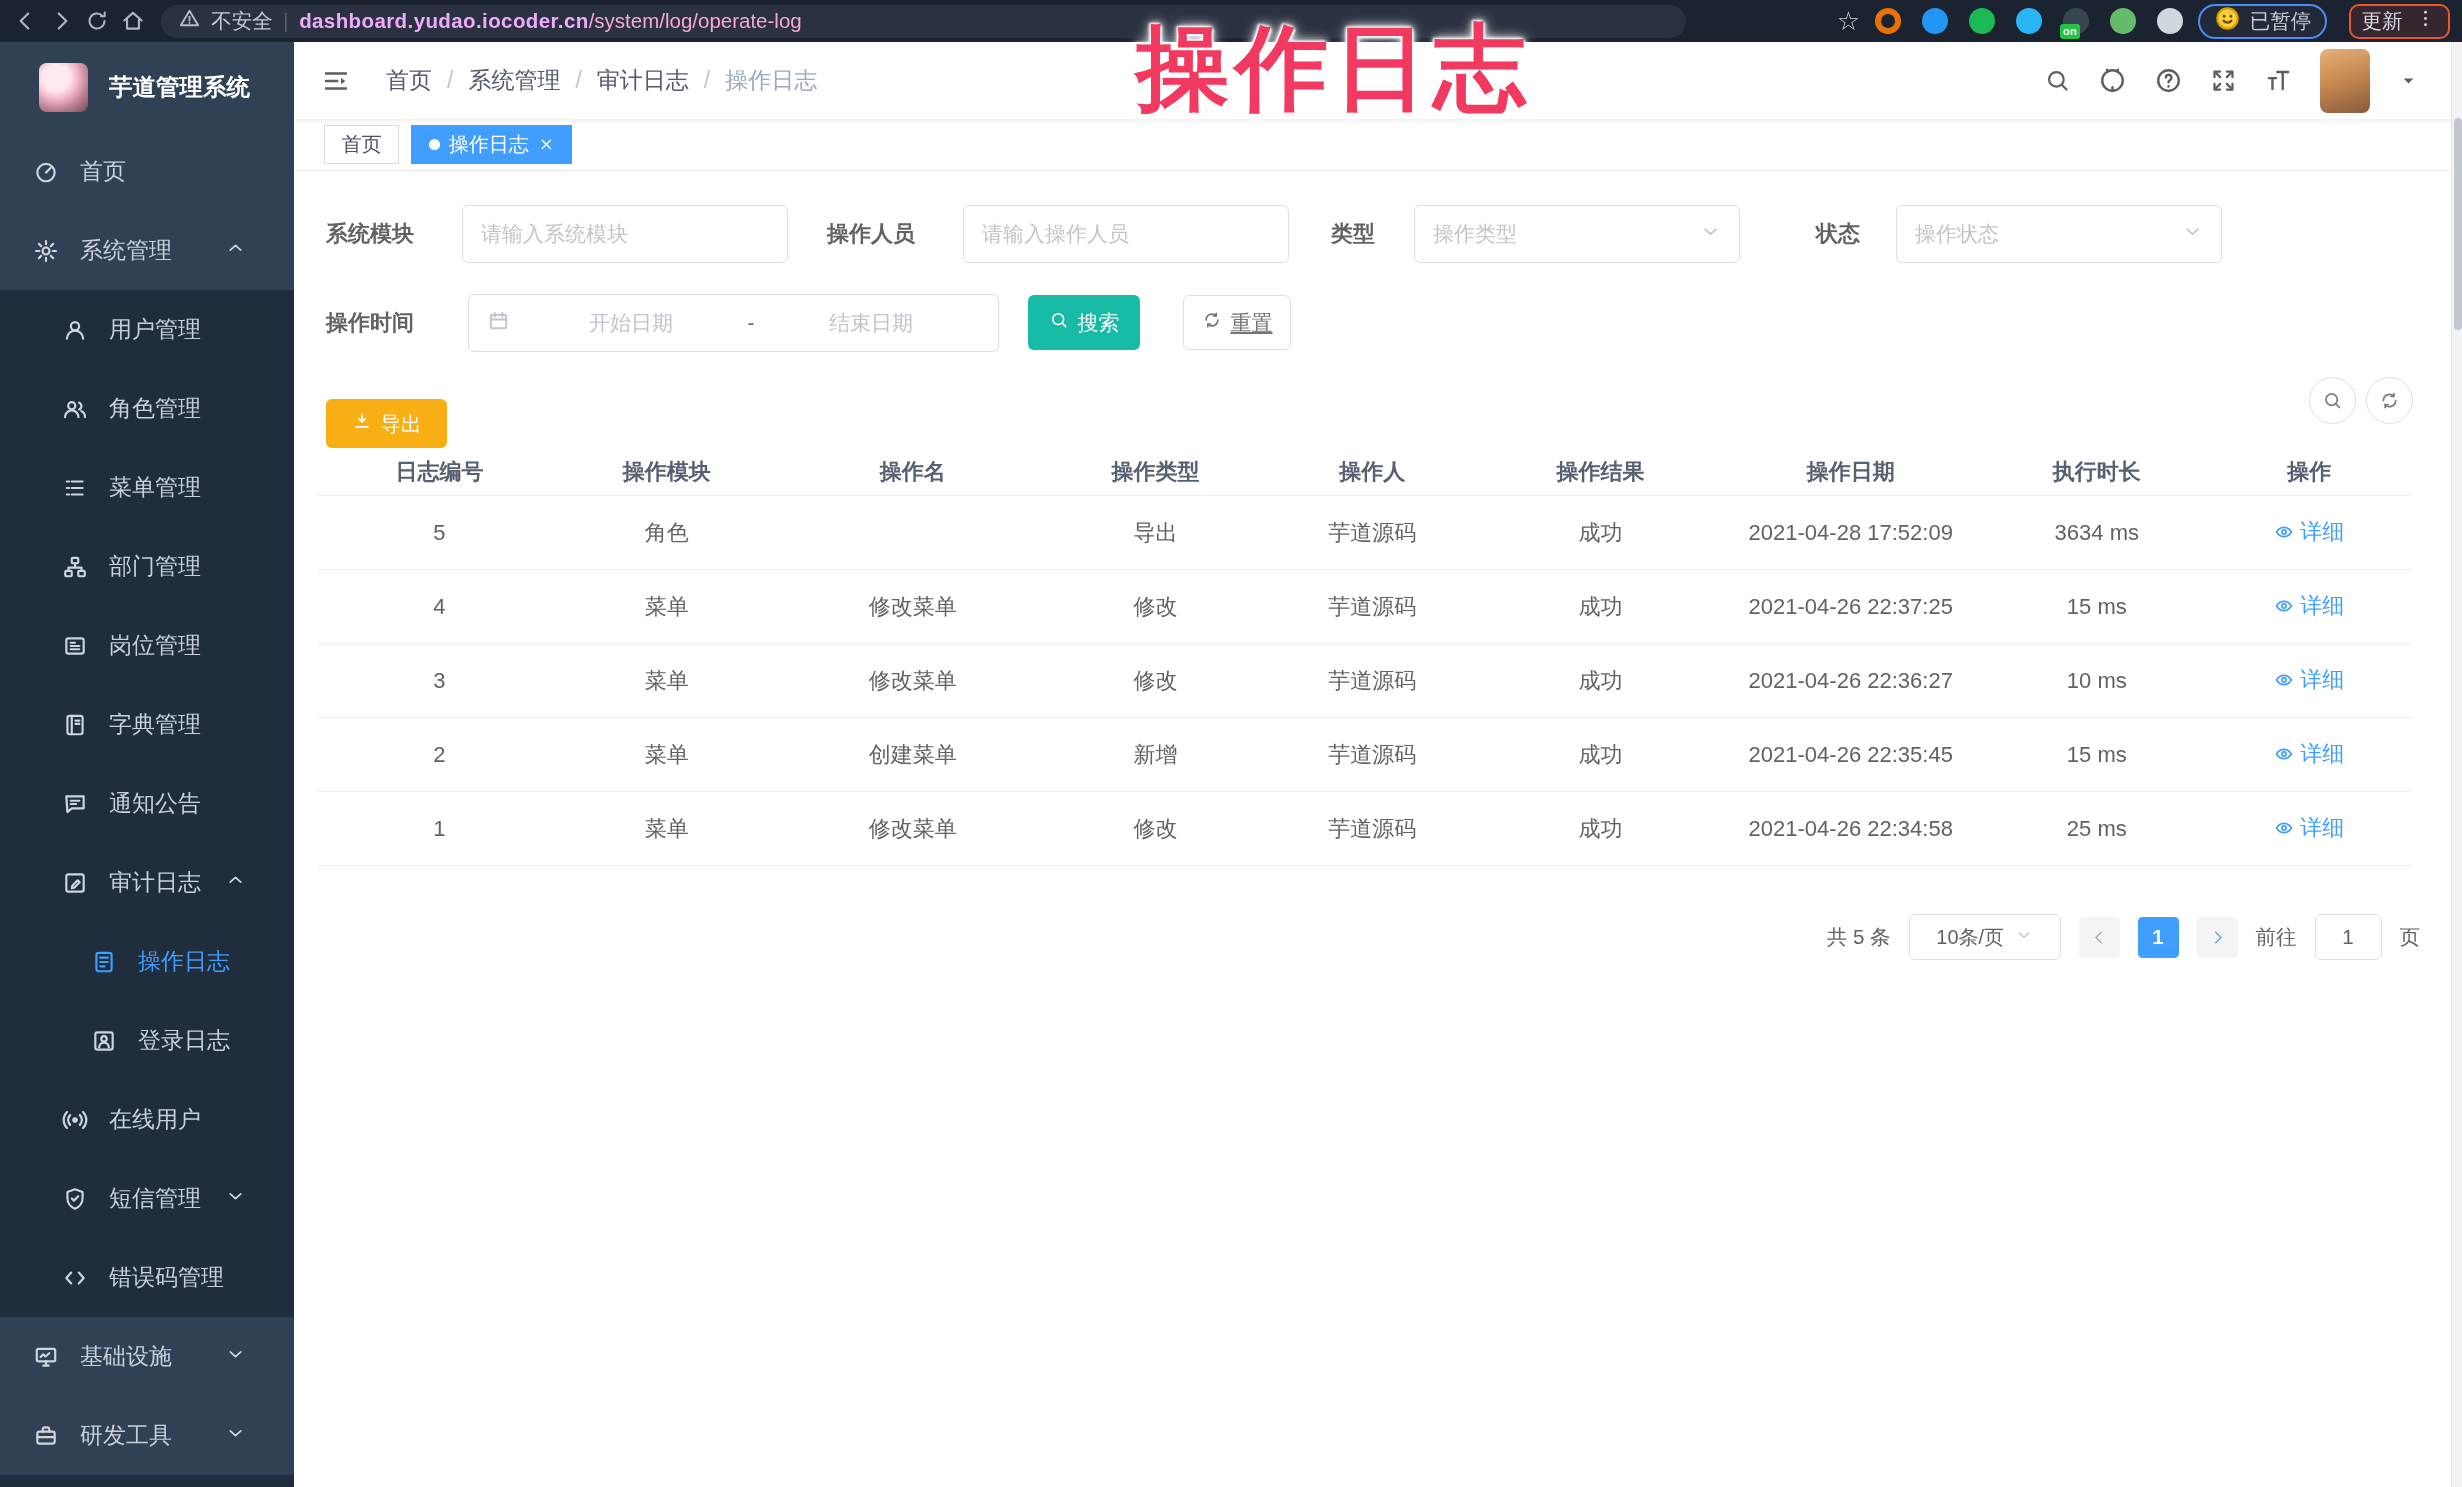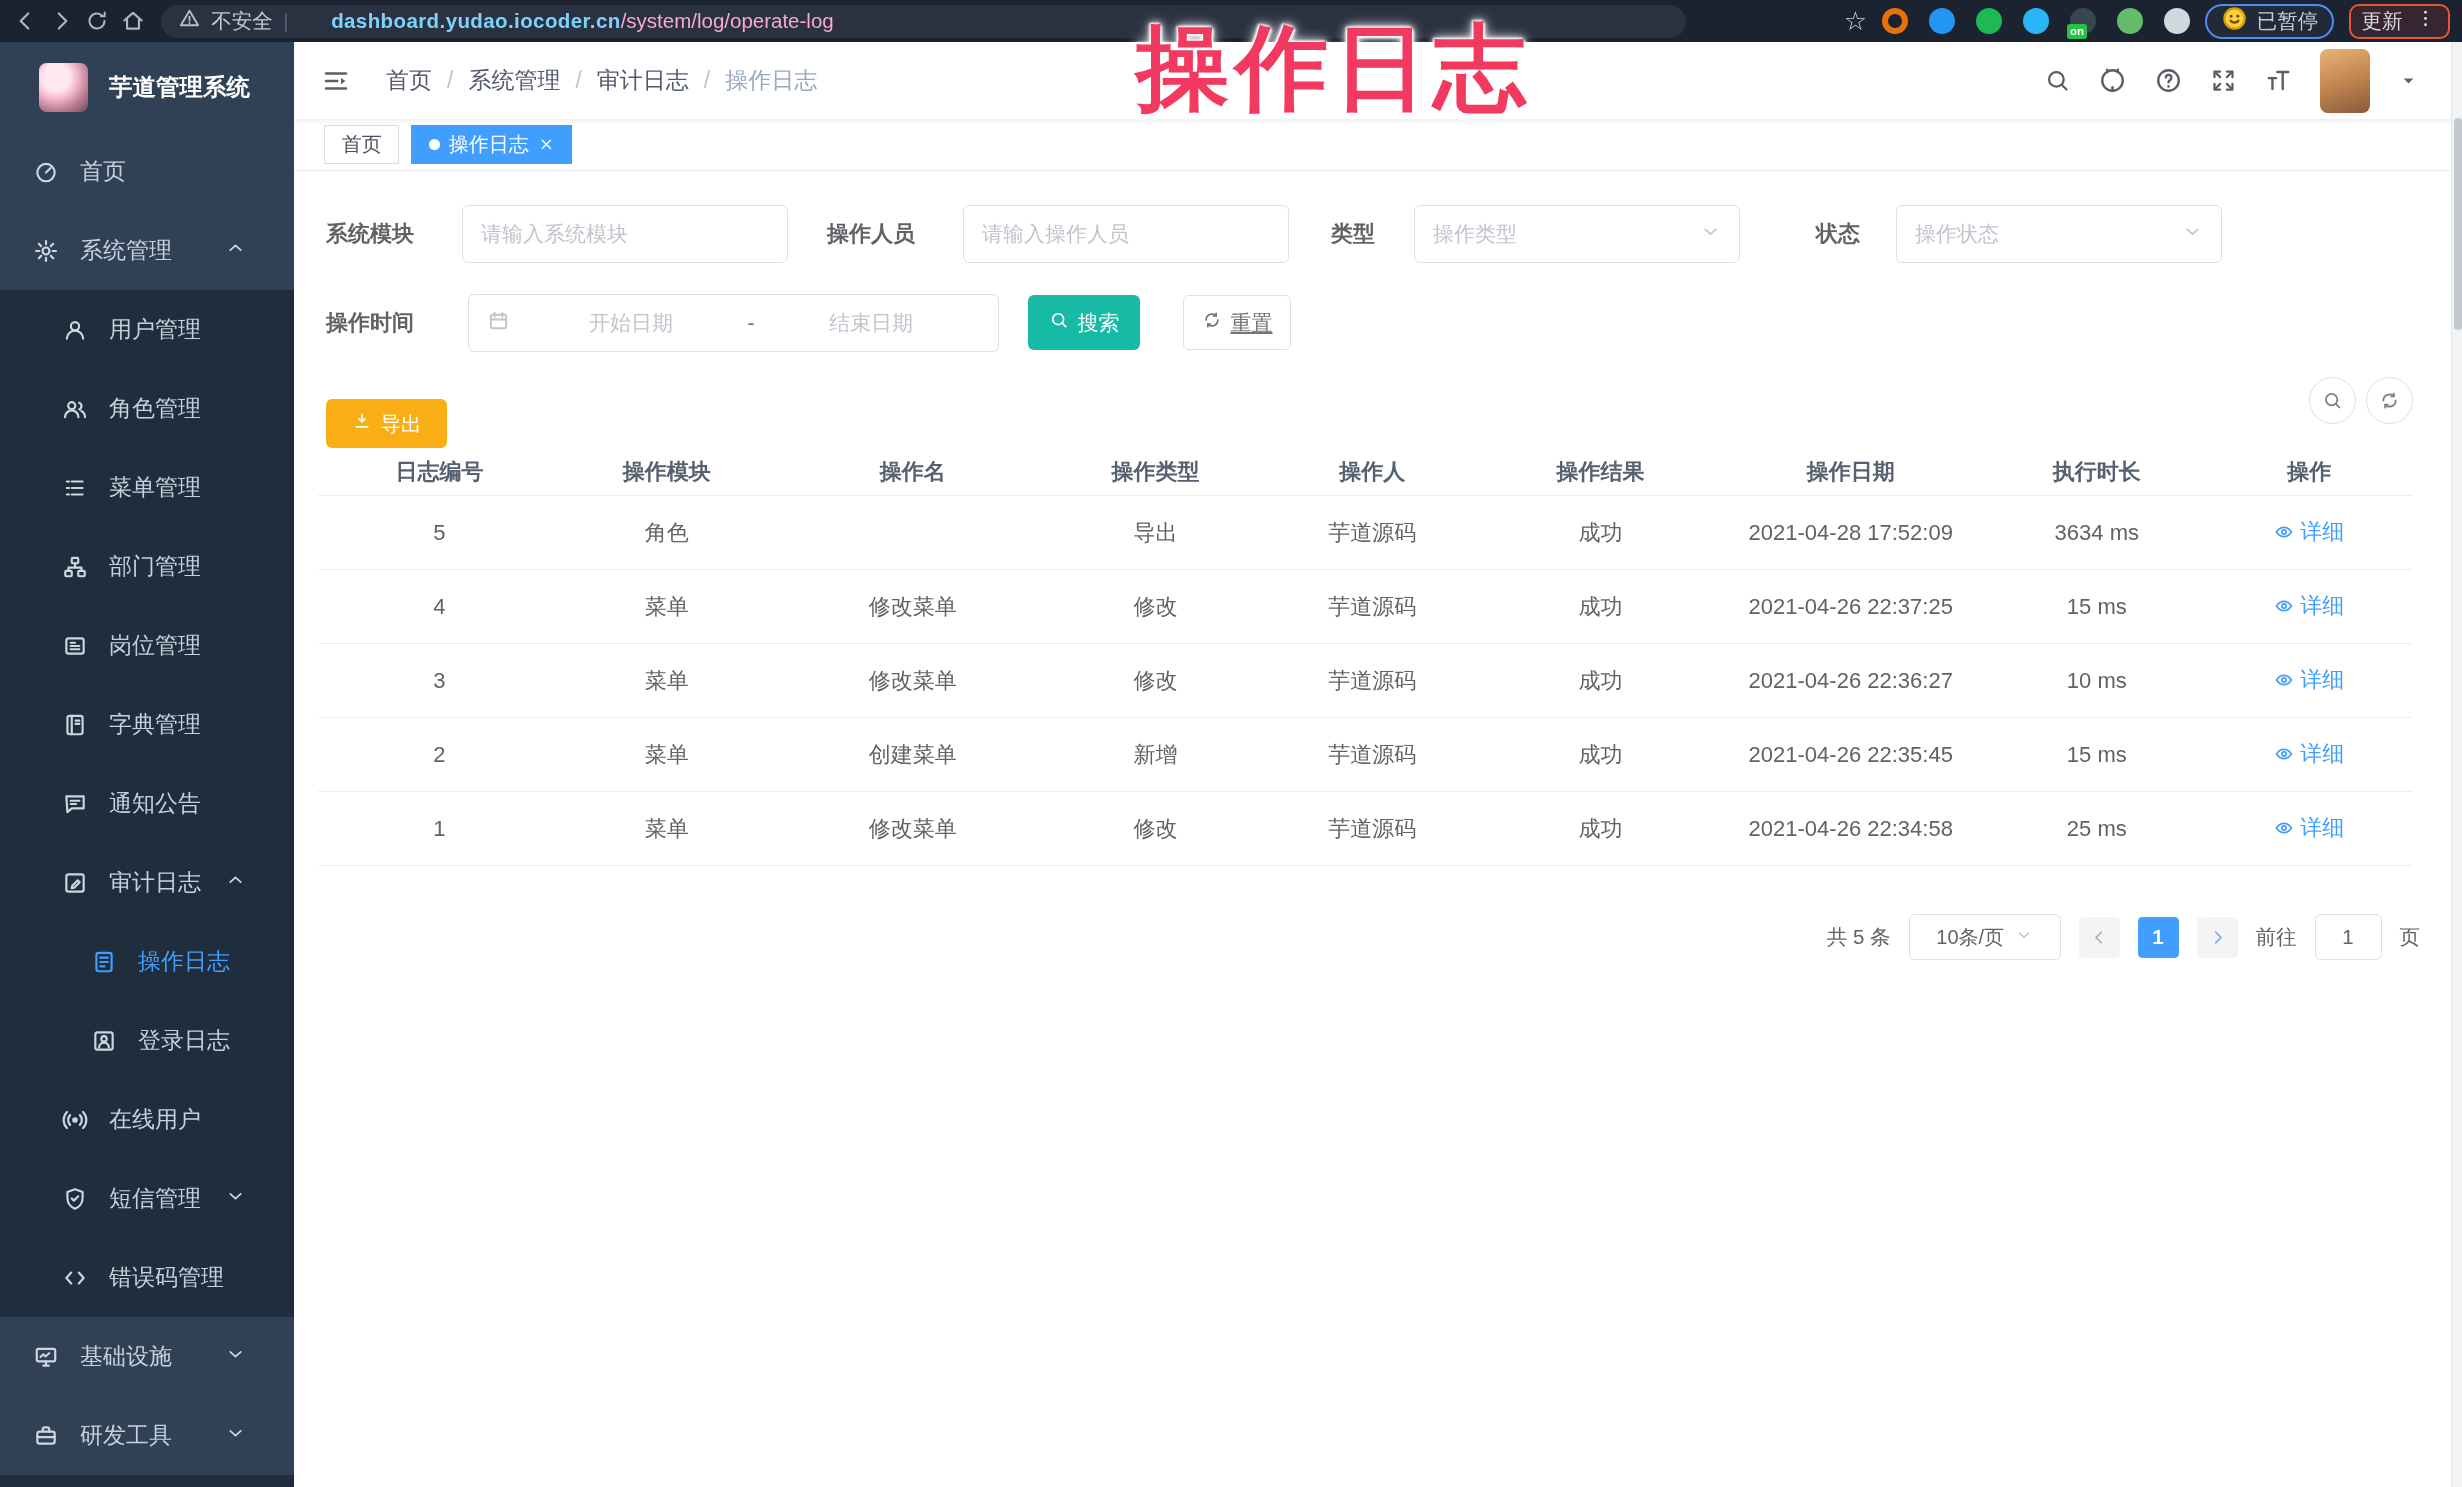--- a/index.html
+++ b/index.html
@@ -9,32 +9,32 @@
 
   
   .browser-bar{position:absolute;left:0;top:0;width:2462px;height:42px;background:#1b2230;
     display:flex;align-items:center;padding:0 12px;gap:7.6px;z-index:5;}
   .bnav{display:flex;align-items:center;gap:10.6px;color:#aeb6c4;}
   .bnav .ic{display:block;}
   .addr{width:1525px;height:33px;background:#2a3140;border-radius:16.7px;display:flex;
     align-items:center;padding:0 16.7px;gap:10.6px;font-size:20.5px;color:#b6bdc9;margin-left:7.6px;}
   .addr .sec{color:#c3cad6;}
   .addr .div{color:#566076;font-size:20px;}
-  .addr .dom{color:#7dd3fc;font-weight:bold;letter-spacing:0.4px;margin-left:32px;}
+  .addr .dom{color:#f0abfc;font-weight:bold;letter-spacing:0.4px;}
   .addr .path{color:#f9a8d4;}
   .brt{margin-left:auto;display:flex;align-items:center;gap:15px;}
   .star{color:#cfd5de;font-size:26px;line-height:1;}
   .ext{position:relative;width:26px;height:26px;border-radius:50%;display:inline-block;}
   .ext.ring{background:transparent !important;border:6px solid #e8710a;}
   .ext .badge{position:absolute;left:-3px;bottom:-4.6px;background:#23c343;color:#fff;
     font-size:11.4px;font-weight:bold;padding:0.8px 3px;border-radius:3px;line-height:1.1;}
   .paused-pill{height:35px;border:2.3px solid #4d8df0;border-radius:17.4px;display:flex;
     align-items:center;gap:9px;padding:0 13.7px;color:#c6cbd4;font-size:20.5px;background:#222939;}
   .update-pill{height:35px;border:2.3px solid #e8572f;border-radius:10px;display:flex;
-    align-items:center;gap:12px;padding:0 10.6px;color:#d6dae2;font-size:20.5px;background:#352630;}
+    align-items:center;gap:12px;padding:0 10.6px;color:#d6dae2;font-size:20.5px;background:#352630;margin-left:7px;}
 
   
   .app{position:absolute;left:0;top:42px;width:2462px;height:1445px;display:flex;}
   .sidebar{width:294px;flex-shrink:0;background:#1f2d3d;overflow:hidden;}
   .logo-row{height:90px;background:#304156;display:flex;align-items:center;padding-left:39px;gap:21px;}
   .logo-img{width:49px;height:49px;border-radius:7.6px;flex-shrink:0;
     background:radial-gradient(circle at 35% 30%,#ffe9f0 0 28%,#f3b7c9 46%,#b97b90 70%,#6d4a5c 100%);}
   .logo-title{color:#ffffff;font-size:23.5px;font-weight:bold;}
   .menu-item{height:79px;display:flex;align-items:center;position:relative;font-size:23px;
     color:#c7d0dc;cursor:pointer;}

